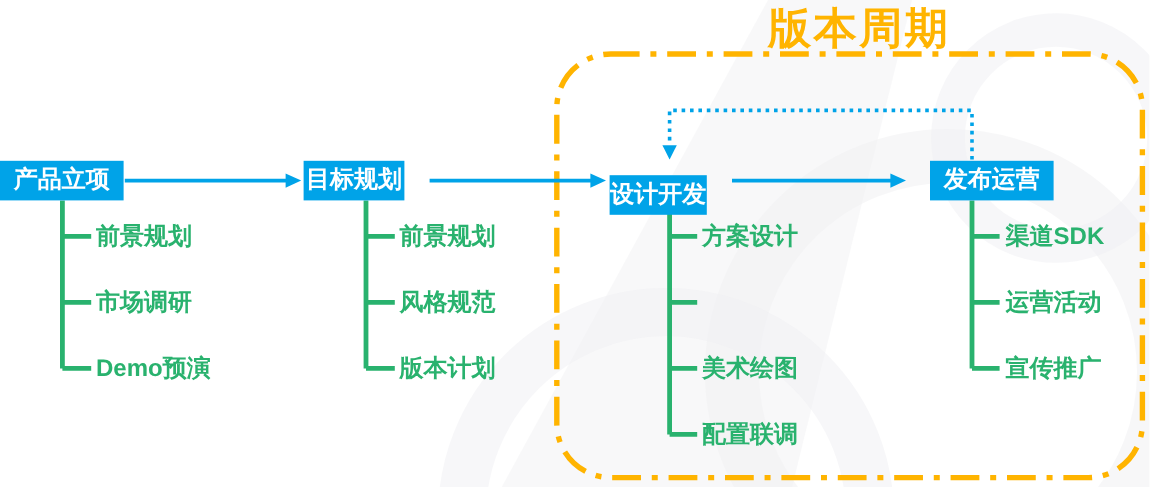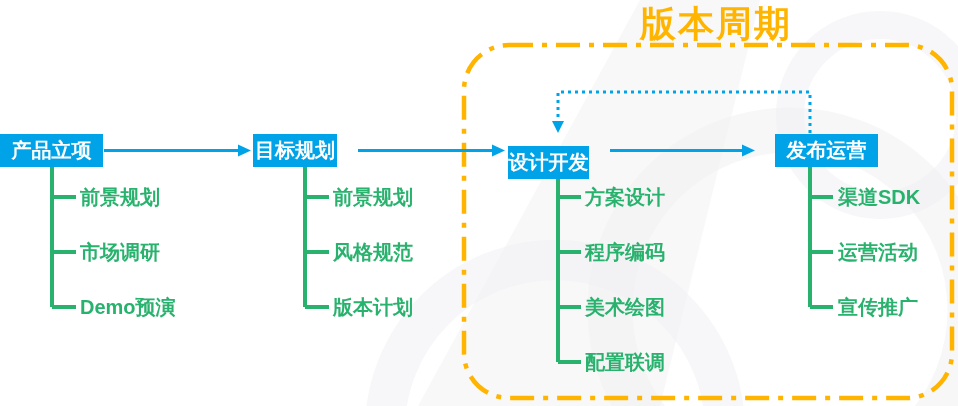--- a/index.html
+++ b/index.html
@@ -94,21 +94,20 @@
 
   <div class="branch-label col1 row1">前景规划</div>
   <div class="branch-label col1 row3">Demo预演</div>
   <div class="branch-label col1 row2">市场调研</div>
 
   <div class="branch-label col2 row1">前景规划</div>
   <div class="branch-label col2 row3">版本计划</div>
   <div class="branch-label col2 row2">风格规范</div>
 
   <div class="branch-label col3 row1">方案设计</div>
-  <div class="branch-label col3 row2">程序编码</div>
   <div class="branch-label col3 row3">美术绘图</div>
   <div class="branch-label col3 row4">配置联调</div>
 
   <div class="branch-label col4 row1">渠道SDK</div>
   <div class="branch-label col4 row2">运营活动</div>
   <div class="branch-label col4 row3">宣传推广</div>
 
 </div>
 
 </body></html>

